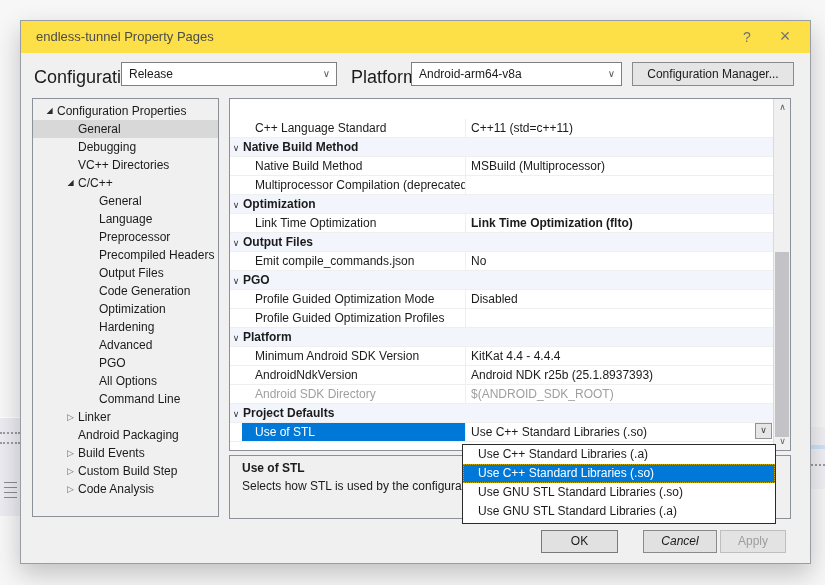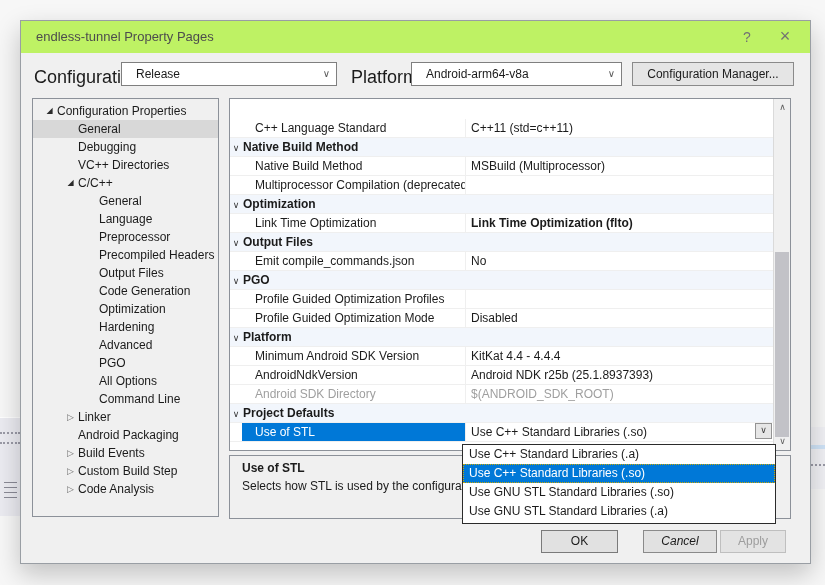--- a/index.html
+++ b/index.html
@@ -11,31 +11,31 @@
   #bg-left{left:0;top:417px;width:20px;height:98px;background:#ebebf1;border-top:1px solid #ffffff;}
   #bg-left .dotrow{position:absolute;left:0;width:20px;border-top:2px dotted #9a9aa6;}
   #bg-left .bar{position:absolute;left:4px;width:13px;height:1px;background:#8a8a96;}
   #bg-right{right:0;top:427px;width:14px;height:62px;background:#f1f1f5;}
   #bg-right .blue{position:absolute;left:0;top:18px;width:14px;height:4px;background:#cfe3f7;}
   #bg-right .dotrow{position:absolute;left:0;top:37px;width:14px;border-top:2px dotted #9a9aa6;}
 
   
   #dialog{position:absolute;left:20px;top:20px;width:789px;height:542px;background:#f0f0f0;
           border:1px solid #999ea4;box-shadow:0 10px 24px rgba(0,0,0,.22);}
-  #titlebar{position:absolute;left:0;top:0;right:0;height:32px;background:#bef264;}
+  #titlebar{position:absolute;left:0;top:0;right:0;height:32px;background:#fde047;}
   #title{position:absolute;left:15px;top:0;line-height:32px;font-size:13px;color:#4d4d4d;}
   .cap-btn{position:absolute;top:0;width:30px;height:32px;text-align:center;color:#737373;cursor:default;}
   #help-btn{right:48px;font-size:14px;line-height:32px;}
   #close-btn{right:10px;font-size:18px;line-height:30px;}
 
   
   .tb-label{position:absolute;font-size:18px;color:#1b1b1b;top:46px;}
   .combo{position:absolute;top:41px;height:24px;background:#ffffff;border:1px solid #7f7f7f;
          box-sizing:border-box;font-size:12px;color:#1b1b1b;}
-  .combo .ctext{position:absolute;left:14px;top:0;line-height:22px;white-space:nowrap;}
+  .combo .ctext{position:absolute;left:7px;top:0;line-height:22px;white-space:nowrap;}
   .combo .carrow{position:absolute;right:6px;top:0;line-height:22px;color:#5a5a5a;font-size:10px;}
   #cfg-label{left:13px;}
   #cfg-combo{left:100px;width:216px;}
   #plat-label{left:330px;}
   #plat-combo{left:390px;width:211px;}
   #cfgmgr-btn{position:absolute;left:611px;top:41px;width:162px;height:24px;background:#e5e5e5;
               border:1px solid #8a8a8a;box-sizing:border-box;font-size:12px;color:#1b1b1b;
               text-align:center;line-height:22px;}
 
   
@@ -79,21 +79,21 @@
 
   
   #descpanel{position:absolute;left:208px;top:434px;width:562px;height:64px;background:#f0f0f0;
              border:1px solid #8c9199;box-sizing:border-box;overflow:hidden;}
   #desc-title{position:absolute;left:12px;top:5px;font-size:12px;font-weight:bold;color:#1b1b1b;}
   #desc-text{position:absolute;left:12px;top:23px;font-size:12px;color:#1b1b1b;white-space:nowrap;}
 
   
   #dropdown{position:absolute;left:441px;top:423px;width:314px;height:80px;background:#ffffff;
             border:1px solid #2b2b2b;box-sizing:border-box;z-index:20;}
-  .dd-item{height:19px;line-height:17px;font-size:12px;color:#1b1b1b;padding-left:5px;
+  .dd-item{height:19px;line-height:17px;font-size:12px;color:#1b1b1b;padding-left:14px;
            white-space:nowrap;border:1px dotted transparent;box-sizing:border-box;}
   .dd-item.sel{background:#0078d7;color:#ffffff;border:1px dotted #caa800;}
 
   
   .btn{position:absolute;top:509px;height:23px;background:#e1e1e1;border:1px solid #8a8a8a;
        box-sizing:border-box;font-size:12px;color:#1b1b1b;text-align:center;line-height:21px;}
   #ok-btn{left:520px;width:77px;border-color:#7a7a7a;}
   #cancel-btn{left:622px;width:74px;font-style:italic;}
   #apply-btn{left:699px;width:66px;color:#9d9d9d;border-color:#bfbfbf;background:#e3e3e3;}
 </style>
@@ -268,27 +268,27 @@
             <div class="g-label">Emit compile_commands.json</div>
             <div class="g-value">No</div>
           </div>
           <div class="g-row category">
             <div class="g-gutter"><span class="chev">∨</span></div>
             <div class="g-label">PGO</div>
             <div class="g-value"></div>
           </div>
           <div class="g-row property">
             <div class="g-gutter"></div>
-            <div class="g-label">Profile Guided Optimization Profiles</div>
-            <div class="g-value"></div>
-          </div>
-          <div class="g-row property">
-            <div class="g-gutter"></div>
             <div class="g-label">Profile Guided Optimization Mode</div>
             <div class="g-value">Disabled</div>
+          </div>
+          <div class="g-row property">
+            <div class="g-gutter"></div>
+            <div class="g-label">Profile Guided Optimization Profiles</div>
+            <div class="g-value"></div>
           </div>
           <div class="g-row category">
             <div class="g-gutter"><span class="chev">∨</span></div>
             <div class="g-label">Platform</div>
             <div class="g-value"></div>
           </div>
           <div class="g-row property">
             <div class="g-gutter"></div>
             <div class="g-label">Minimum Android SDK Version</div>
             <div class="g-value">KitKat 4.4 - 4.4.4</div>

